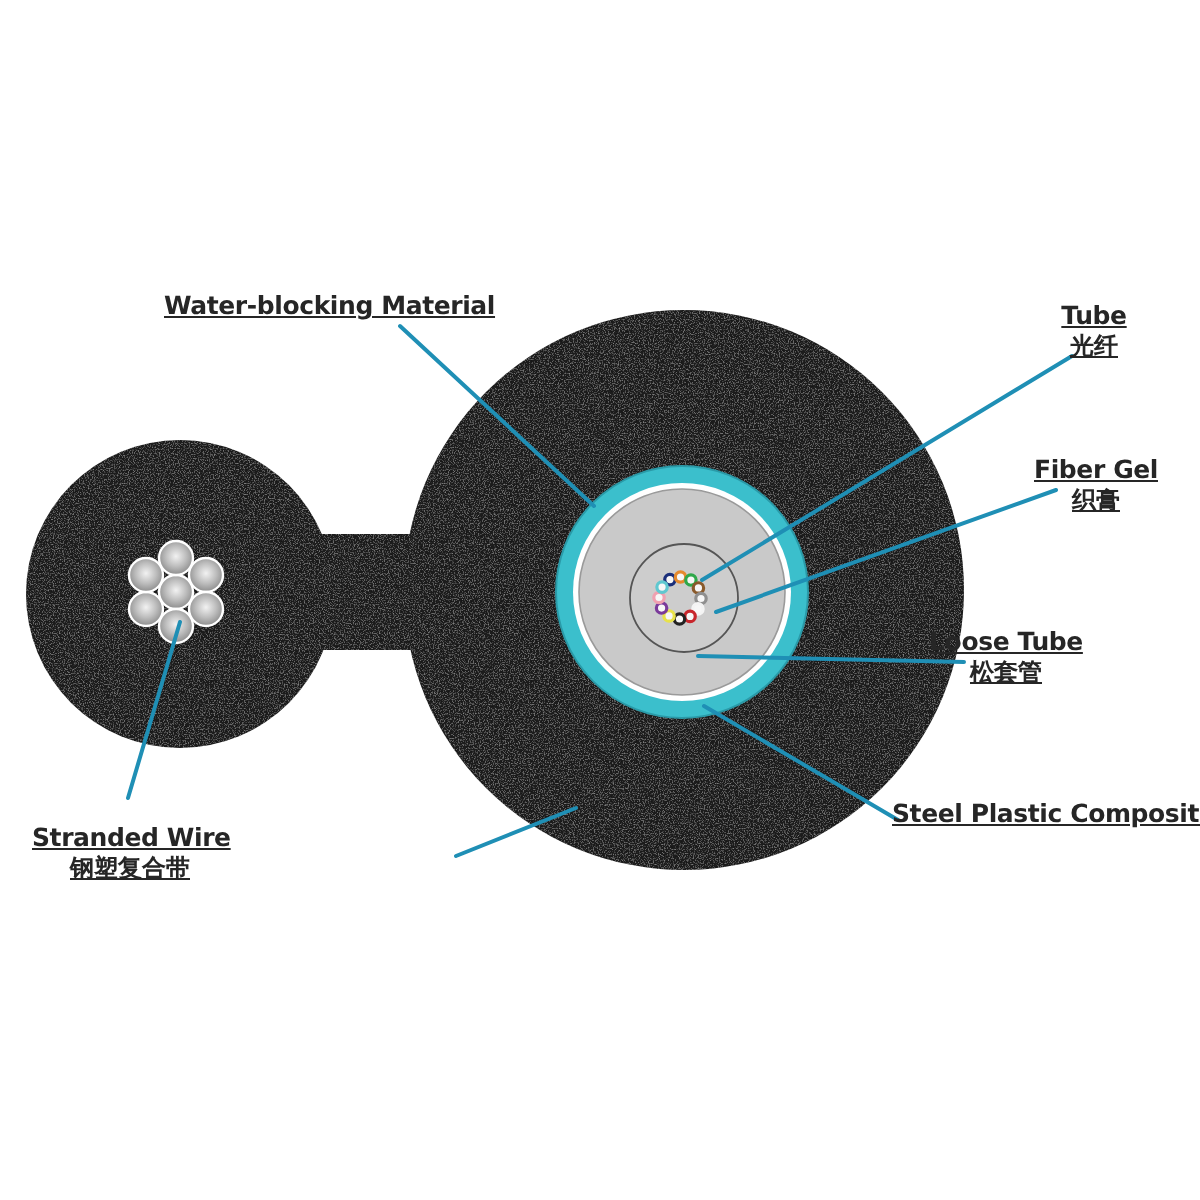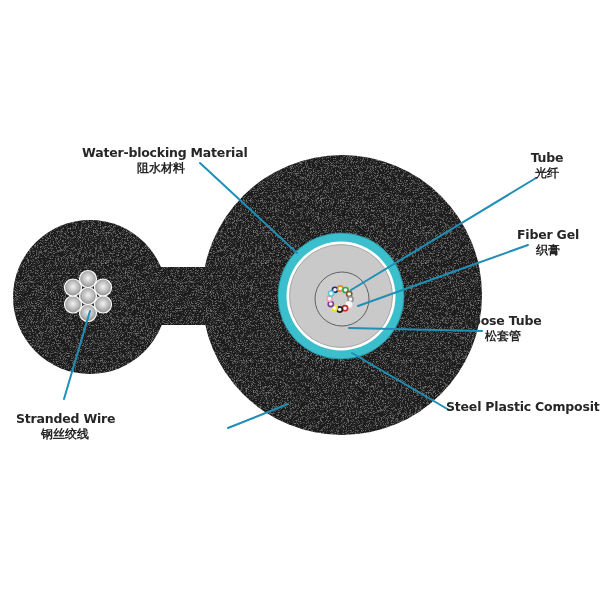--- a/index.html
+++ b/index.html
@@ -1,18 +1,18 @@
 <!DOCTYPE html>
 <html><head>
 <meta charset="utf-8">
 <style>
   html, body { margin: 0; padding: 0; background: #ffffff; }
   body { width: 600px; height: 600px; position: relative; overflow: hidden; font-family: "DejaVu Sans", sans-serif; }
   #diagram { position: absolute; left: 0; top: 0; width: 600px; height: 600px; }
-  .label { position: absolute; color: #262626; text-align: center; white-space: nowrap; line-height: 1.15; }
+  .label { position: absolute; color: #262626; text-align: center; white-space: nowrap; line-height: 1.15; text-decoration: underline; }
   .label .en { display: block; font-size: 12.5px; font-weight: bold; letter-spacing: -0.2px; }
   .label .cn { display: block; font-size: 12px; font-weight: bold; margin-top: 2px; }
 </style>
 </head>
 <body>
 
 <svg id="diagram" viewBox="0 0 600 600" xmlns="http://www.w3.org/2000/svg">
   <defs>
     <filter id="grain" x="0" y="0" width="100%" height="100%">
       <feTurbulence type="fractalNoise" baseFrequency="1.6" numOctaves="2" seed="3" result="n"></feTurbulence>
@@ -73,35 +73,34 @@
     <line x1="528" y1="245" x2="358" y2="306"></line>
     <line x1="482" y1="331" x2="349" y2="328"></line>
     <line x1="449" y1="410" x2="352" y2="353"></line>
     <line x1="228" y1="428" x2="288" y2="404"></line>
     <line x1="64" y1="399" x2="90" y2="311"></line>
   </g>
 </svg>
 
 <div class="label" style="left:82px; top:146px; width:158px;">
   <span class="en">Water-blocking Material</span>
-  <span class="cn">阻水材料</span>
 </div>
 <div class="label" style="left:517px; top:151px; width:60px;">
   <span class="en">Tube</span>
   <span class="cn">光纤</span>
 </div>
 <div class="label" style="left:510px; top:228px; width:76px;">
   <span class="en">Fiber Gel</span>
   <span class="cn">织膏</span>
 </div>
 <div class="label" style="left:461px; top:314px; width:84px;">
   <span class="en">Loose Tube</span>
   <span class="cn">松套管</span>
 </div>
 <div class="label" style="left:446px; top:400px; width:154px;">
   <span class="en">Steel Plastic Composite</span>
 </div>
 <div class="label" style="left:16px; top:412px; width:98px;">
   <span class="en">Stranded Wire</span>
-  <span class="cn">钢丝绞线</span>
+  <span class="cn">钢塑复合带</span>
 </div>
 <div class="label" style="left:120px; top:411px; width:110px;">
 </div>
 
 </body></html>

